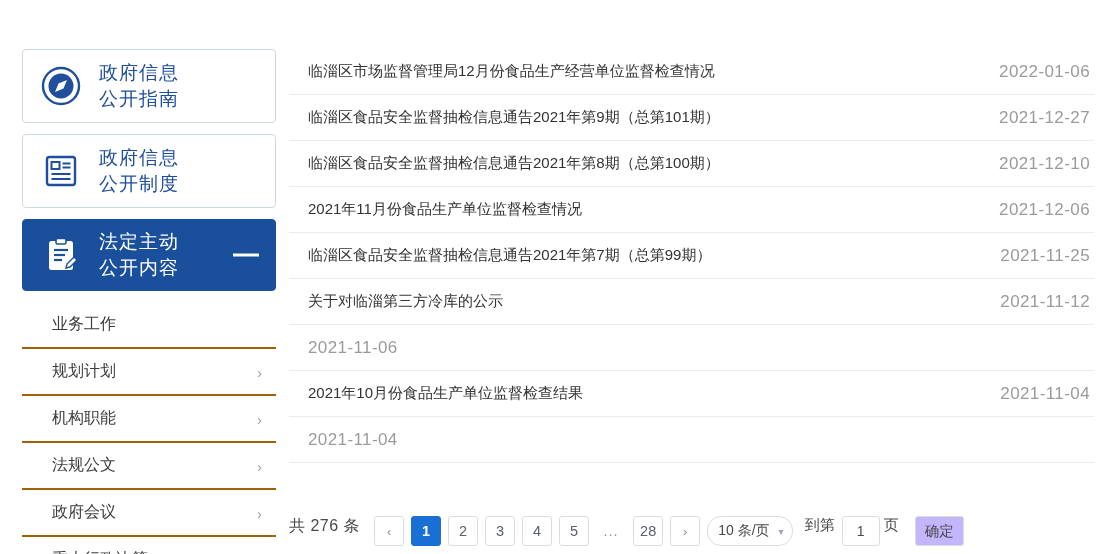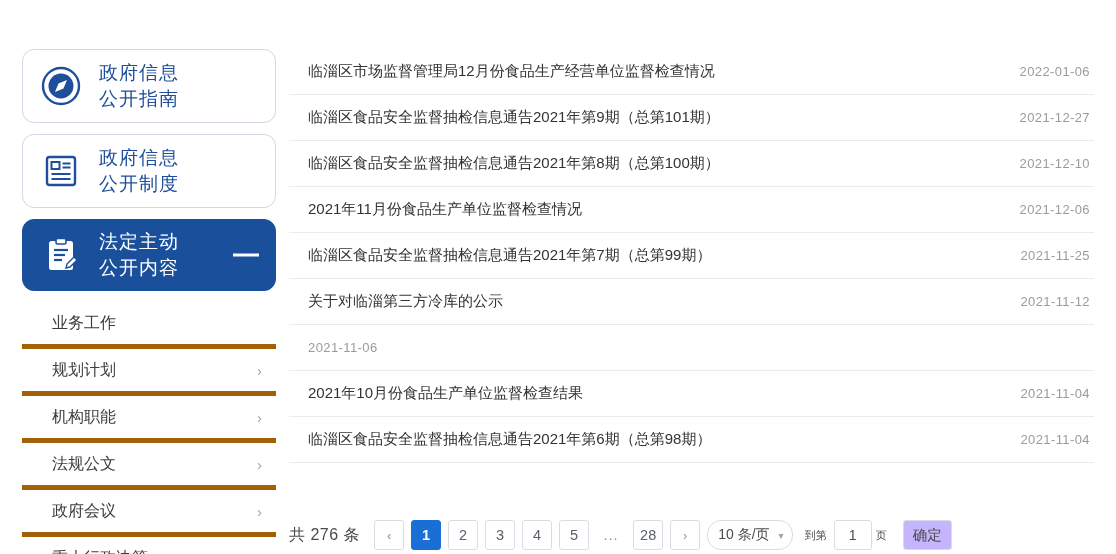--- a/index.html
+++ b/index.html
@@ -18,21 +18,21 @@
 
   
   .sidebar {
     position: absolute;
     left: 22px; top: 49px;
     width: 254px;
   }
   .side-card {
     height: 74px;
     border: 1px solid #cfd8e3;
-    border-radius: 12px;
+    border-radius: 4px;
     background: #ffffff;
     display: flex;
     align-items: center;
     margin-bottom: 11px;
     padding-left: 14px;
   }
   .side-card .ico {
     width: 48px; height: 48px;
     flex: 0 0 48px;
     display: flex; align-items: center; justify-content: center;
@@ -57,21 +57,21 @@
     width: 26px; height: 3px;
     background: #ffffff;
     transform: translateY(-50%);
   }
 
   .side-list { margin-top: 6px; }
   .side-item {
     height: 47px;
     display: flex;
     align-items: center;
-    border-bottom: 5px solid #a16207;
+    border-bottom: 2px solid #a16207;
     color: #3c3c3c;
     font-size: 16px;
     padding-left: 30px;
     position: relative;
   }
   .side-item .chev {
     position: absolute;
     right: 14px; top: 50%;
     transform: translateY(-50%);
     color: #9aa4b1;
@@ -96,32 +96,32 @@
     color: #333333;
     font-size: 15px;
     white-space: nowrap;
     overflow: hidden;
     text-overflow: ellipsis;
     padding-right: 14px;
   }
   .row .date {
     flex: 0 0 auto;
     color: #9b9b9b;
-    font-size: 13px;
+    font-size: 17px;
     letter-spacing: 0.4px;
   }
 
   
   .pager {
     position: absolute;
     left: 289px; top: 516px;
     width: 810px;
     height: 38px;
     display: flex;
-    align-items: center;
+    align-items: flex-start;
     font-size: 14px;
     color: #5f6570;
   }
   .pager .total {
     font-size: 16px;
     color: #4a4a4a;
     margin-right: 14px;
     letter-spacing: 0.5px;
   }
   .pg-btn {
@@ -153,21 +153,21 @@
     padding: 0 8px 0 10px;
     margin-right: 8px;
     color: #4a4a4a;
     font-size: 14px;
   }
   .pg-select .caret {
     margin-left: 9px;
     color: #9aa4b1;
     font-size: 10px;
   }
-  .pg-text { margin: 0 7px 0 4px; color: #4a4a4a; font-size: 11px; }
+  .pg-text { margin: 0 7px 0 4px; color: #4a4a4a; font-size: 15px; }
   .pg-input {
     width: 38px; height: 30px;
     border: 1px solid #d9dde3;
     border-radius: 3px;
     text-align: center;
     font-size: 14px;
     color: #4a4a4a;
     font-family: "Liberation Sans", sans-serif;
     background: #ffffff;
   }
@@ -292,21 +292,20 @@
       <span class="date">2021-11-12</span>
     </div>
     <div class="row">
       <span class="date">2021-11-06</span>
     </div>
     <div class="row">
       <span class="title">2021年10月份食品生产单位监督检查结果</span>
       <span class="date">2021-11-04</span>
     </div>
     <div class="row">
-      <span class="title">临淄区食品安全监督抽检信息通告2021年第6期（总第98期）</span>
       <span class="date">2021-11-04</span>
     </div>
   </div>
 
   <div class="pager">
     <span class="total">共 276 条</span>
     <div class="pg-btn arrow">‹</div>
     <div class="pg-btn num active">1</div>
     <div class="pg-btn num">2</div>
     <div class="pg-btn num">3</div>

